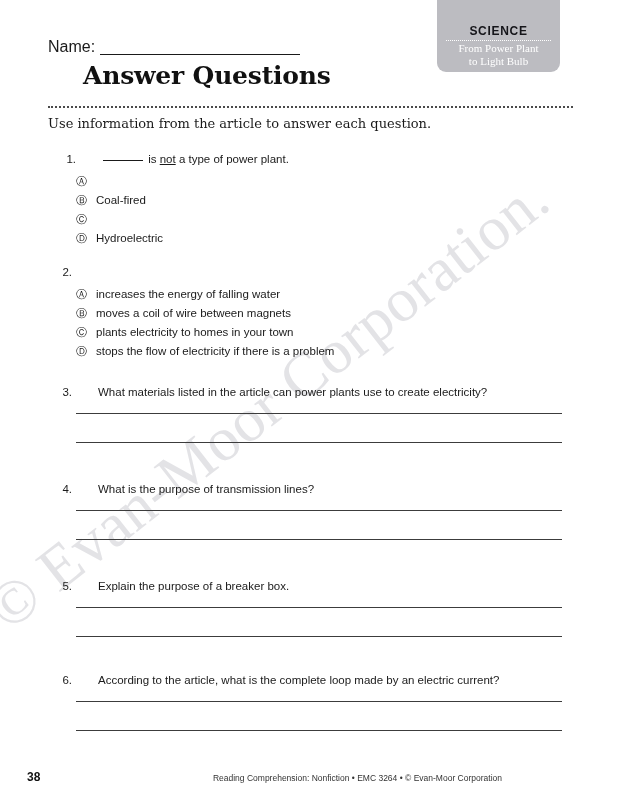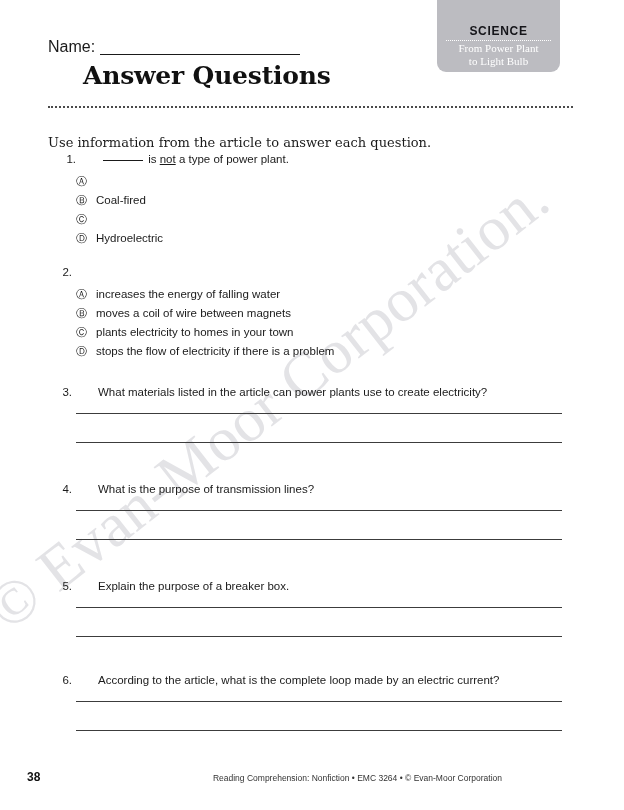--- a/index.html
+++ b/index.html
@@ -136,21 +136,20 @@
 
   
   .instruction {
     position: absolute;
     left: 48px;
     top: 116px;
     font-family: "DejaVu Serif", "Liberation Serif", serif;
     font-size: 13px;
     color: #1a1a1a;
     z-index: 3;
-    margin-top: 19px;
   }
 
   
   .questions {
     position: absolute;
     left: 0;
     top: 152px;
     width: 624px;
     z-index: 3;
   }

